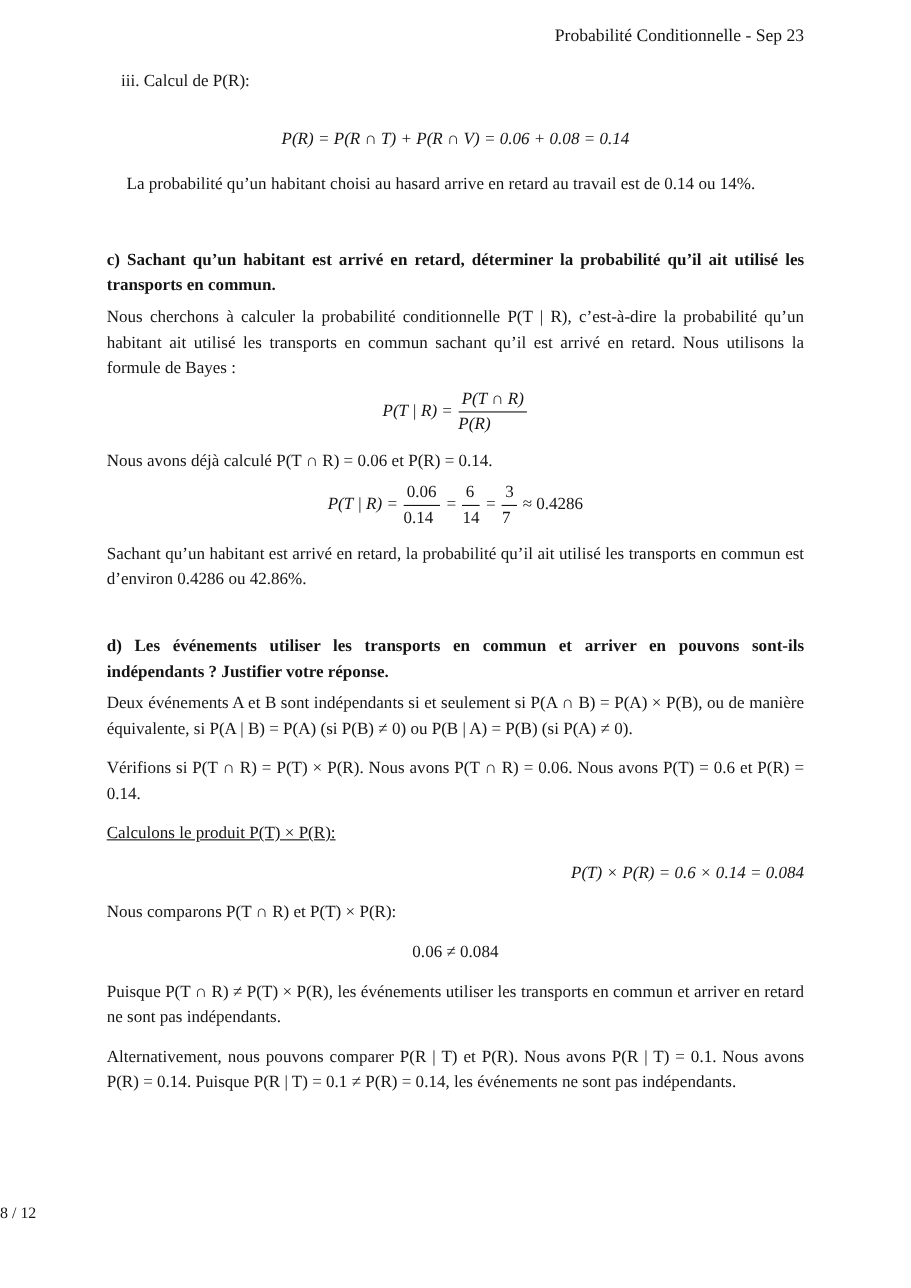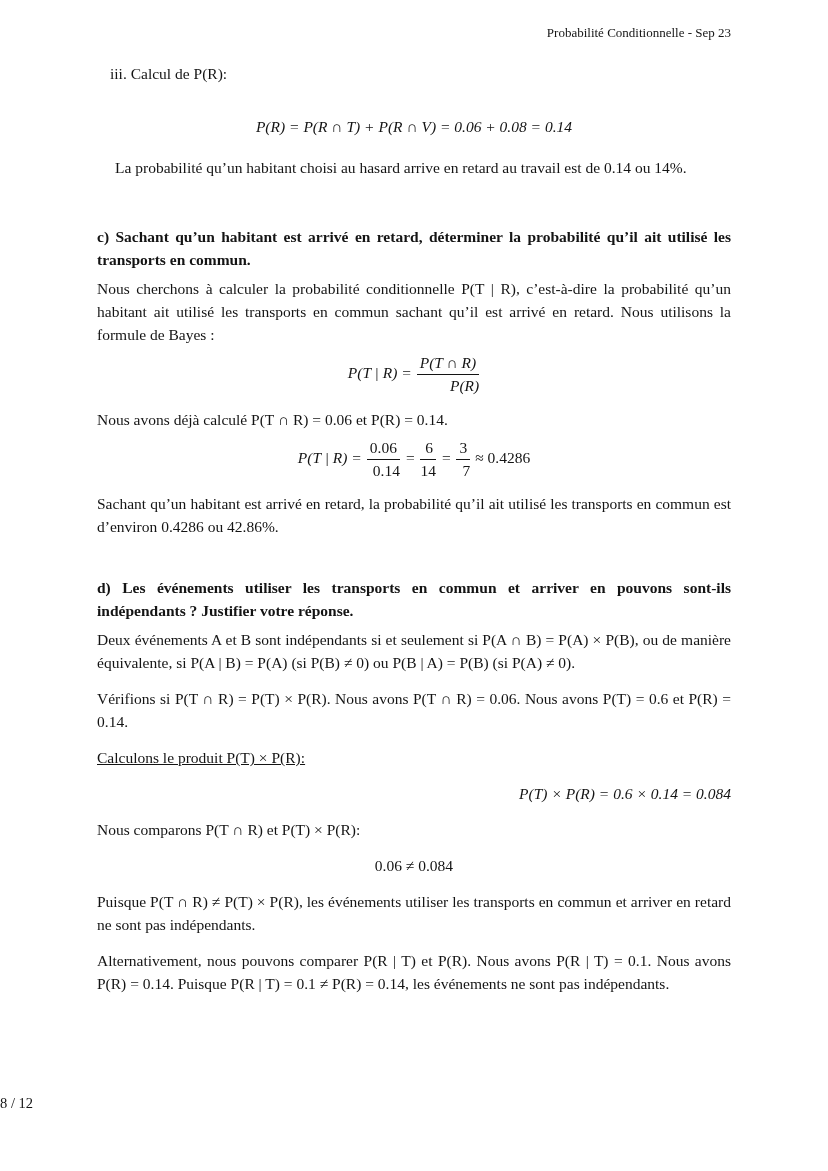--- a/index.html
+++ b/index.html
@@ -13,21 +13,21 @@
     color:#141414;
     font-family:"Liberation Serif","DejaVu Serif",serif;
     font-size:15.5px;
     line-height:23px;
     overflow:hidden;
   }
   .running-header {
     position:absolute;
     top:25px;
     right:97px;
-    font-size:13px;
+    font-size:16px;
     line-height:15px;
     color:#141414;
   }
   .doc-body {
     position:absolute;
     top:0;
     left:97px;
     right:97px;
   }
   .para {
@@ -47,21 +47,21 @@
     font-style:italic;
   }
   .math-display {
     text-align:center;
     font-style:italic;
   }
   .math-display .mpart { padding:0 2px; }
   .frac {
     display:inline-block;
     vertical-align:middle;
-    text-align:right;
+    text-align:left;
     line-height:1.18;
     margin:0 3px;
   }
   .frac .num {
     display:block;
     border-bottom:1.3px solid #141414;
     padding:0 3px 2px 3px;
   }
   .frac .den {
     display:block;

